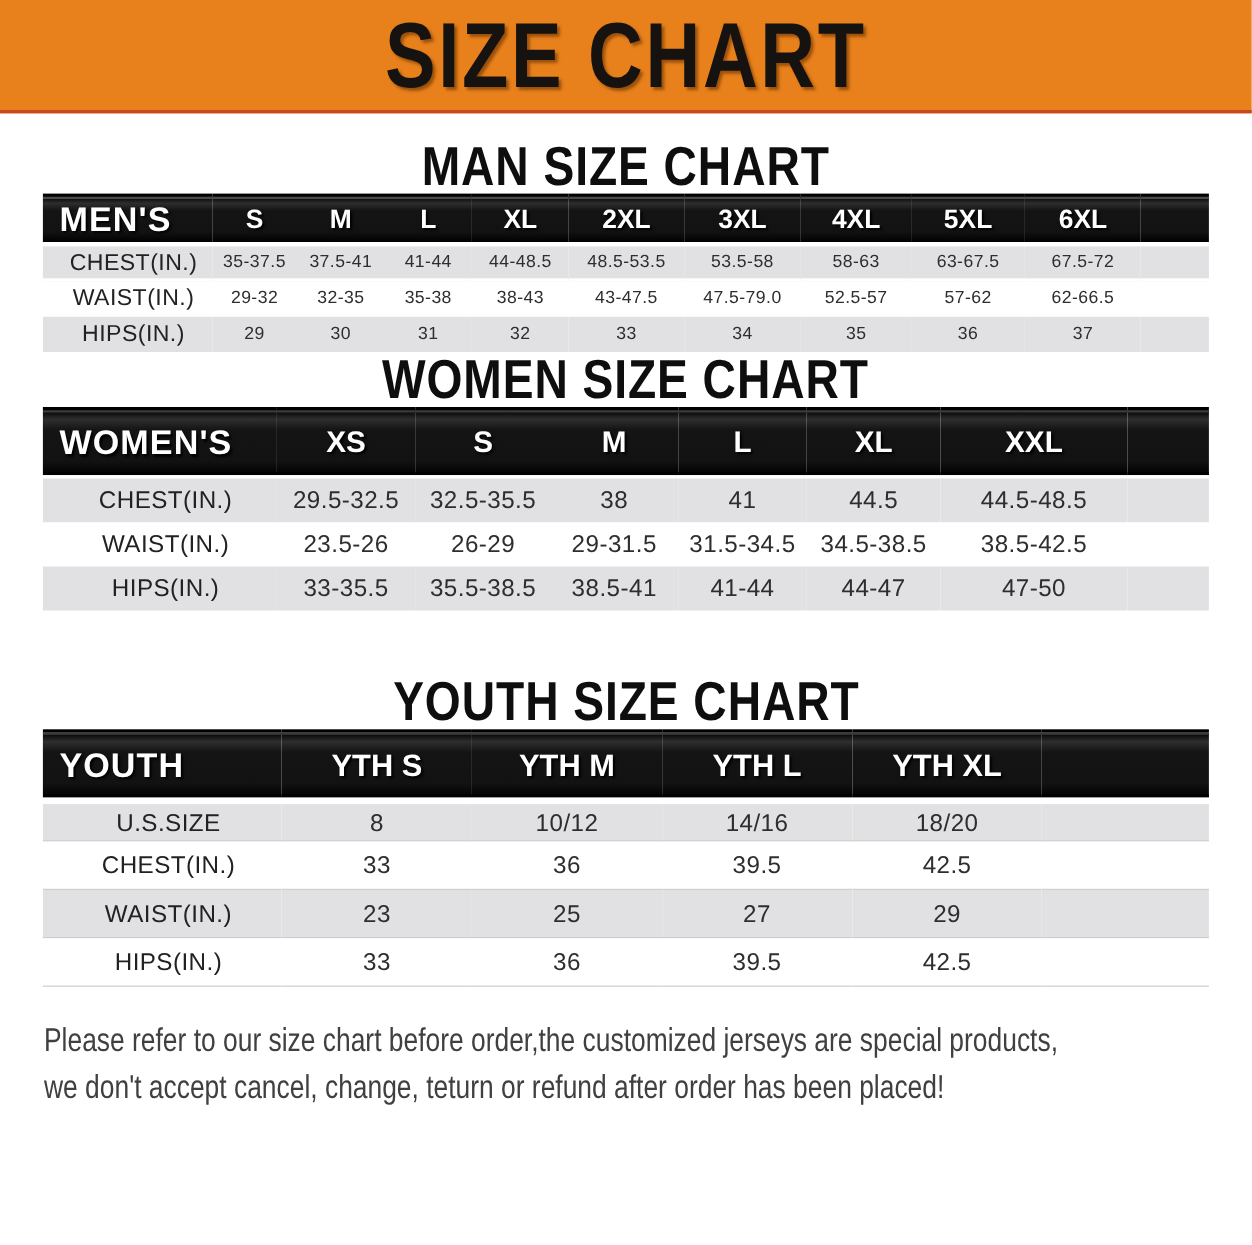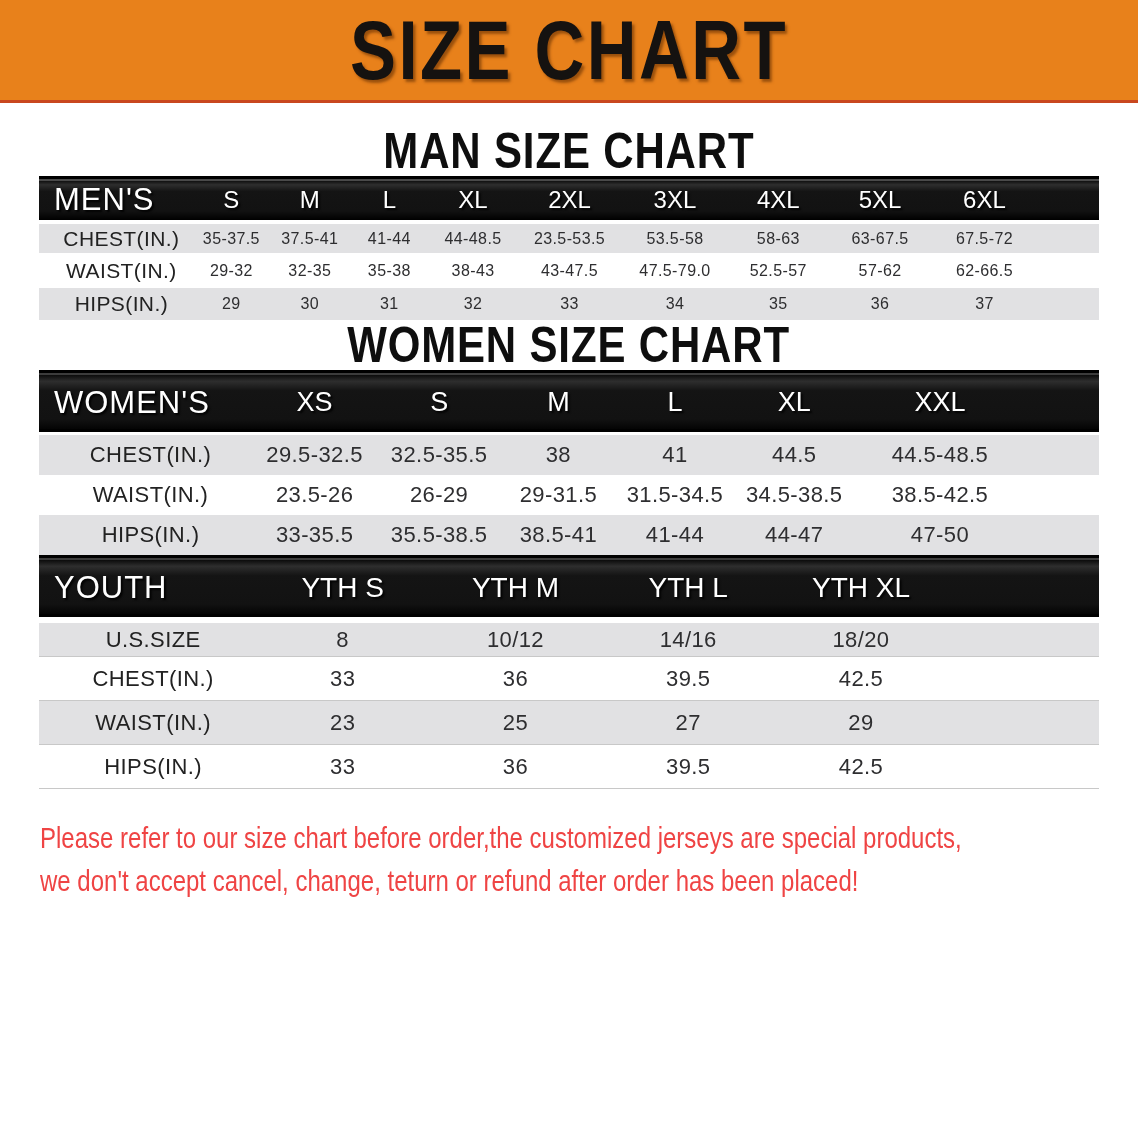--- a/index.html
+++ b/index.html
@@ -47,21 +47,21 @@
     width: 1060px; margin: 0 auto;
     border-collapse: separate; border-spacing: 0;
     table-layout: fixed;
   }
   table.size-table th, table.size-table td {
     vertical-align: middle; text-align: center;
     padding: 0; overflow: hidden; white-space: nowrap;
   }
   table.size-table thead th {
     background: linear-gradient(180deg, #000000 0%, #2e2e2e 14%, #141414 30%, #121212 78%, #000000 100%);
-    color: #ffffff; font-weight: 400;
+    color: #ffffff; font-weight: 700;
     text-shadow: 2px 2px 2px rgba(0,0,0,0.9);
   }
   table.size-table thead th.corner-label {
     text-align: left; padding-left: 15px; letter-spacing: 1px;
   }
   table.size-table tbody td {
     color: #2e2e30; letter-spacing: 0.4px;
   }
   table.size-table tbody tr:nth-child(odd) td { background: #E1E1E3; }
   table.size-table tbody tr:nth-child(even) td { background: #ffffff; }
@@ -101,21 +101,21 @@
     box-shadow: inset 0 2px 0 #3c3c3c, inset 0 -3px 0 #000;
   }
   .youth-table thead th.corner-label { font-size: 31px; letter-spacing: 2px; }
   .youth-table tbody td { height: 44px; font-size: 22px; border-bottom: 1px solid #c8c8c8; }
   .youth-table tbody tr:first-child td { height: 34px; }
   .youth-table tbody td.row-label { font-size: 22px; margin-left: 17px; }
 
   
   .footer-note {
     margin: 27px 0 0 40px;
-    color: #ef4444;
+    color: #404040;
     font-size: 30px; line-height: 43px;
   }
   .footer-note .fl {
     display: inline-block; white-space: nowrap;
     transform: scaleX(0.80); transform-origin: left center;
     font-weight: 400;
   }
 </style>
 </head>
 <body>
@@ -158,21 +158,21 @@
           <th class="spacer"></th>
         </tr>
       </thead>
       <tbody>
         <tr>
           <td class="row-label">CHEST(IN.)</td>
           <td class="value-cell">35-37.5</td>
           <td class="value-cell">37.5-41</td>
           <td class="value-cell">41-44</td>
           <td class="value-cell">44-48.5</td>
-          <td class="value-cell">23.5-53.5</td>
+          <td class="value-cell">48.5-53.5</td>
           <td class="value-cell">53.5-58</td>
           <td class="value-cell">58-63</td>
           <td class="value-cell">63-67.5</td>
           <td class="value-cell">67.5-72</td>
           <td class="spacer"></td>
         </tr>
         <tr>
           <td class="row-label">WAIST(IN.)</td>
           <td class="value-cell">29-32</td>
           <td class="value-cell">32-35</td>
@@ -254,20 +254,23 @@
           <td class="value-cell">35.5-38.5</td>
           <td class="value-cell">38.5-41</td>
           <td class="value-cell">41-44</td>
           <td class="value-cell">44-47</td>
           <td class="value-cell">47-50</td>
           <td class="spacer"></td>
         </tr>
       </tbody>
     </table>
 
+  <div class="section-heading" id="youth-heading">
+    <span class="ht">YOUTH SIZE CHART</span>
+  </div>
   <table class="size-table youth-table">
       <colgroup>
         <col style="width: 20.5%;">
         <col style="width: 16.3%;">
         <col style="width: 16.3%;">
         <col style="width: 16.3%;">
         <col style="width: 16.3%;">
         <col style="width: 14.3%;">
       </colgroup>
       <thead>

